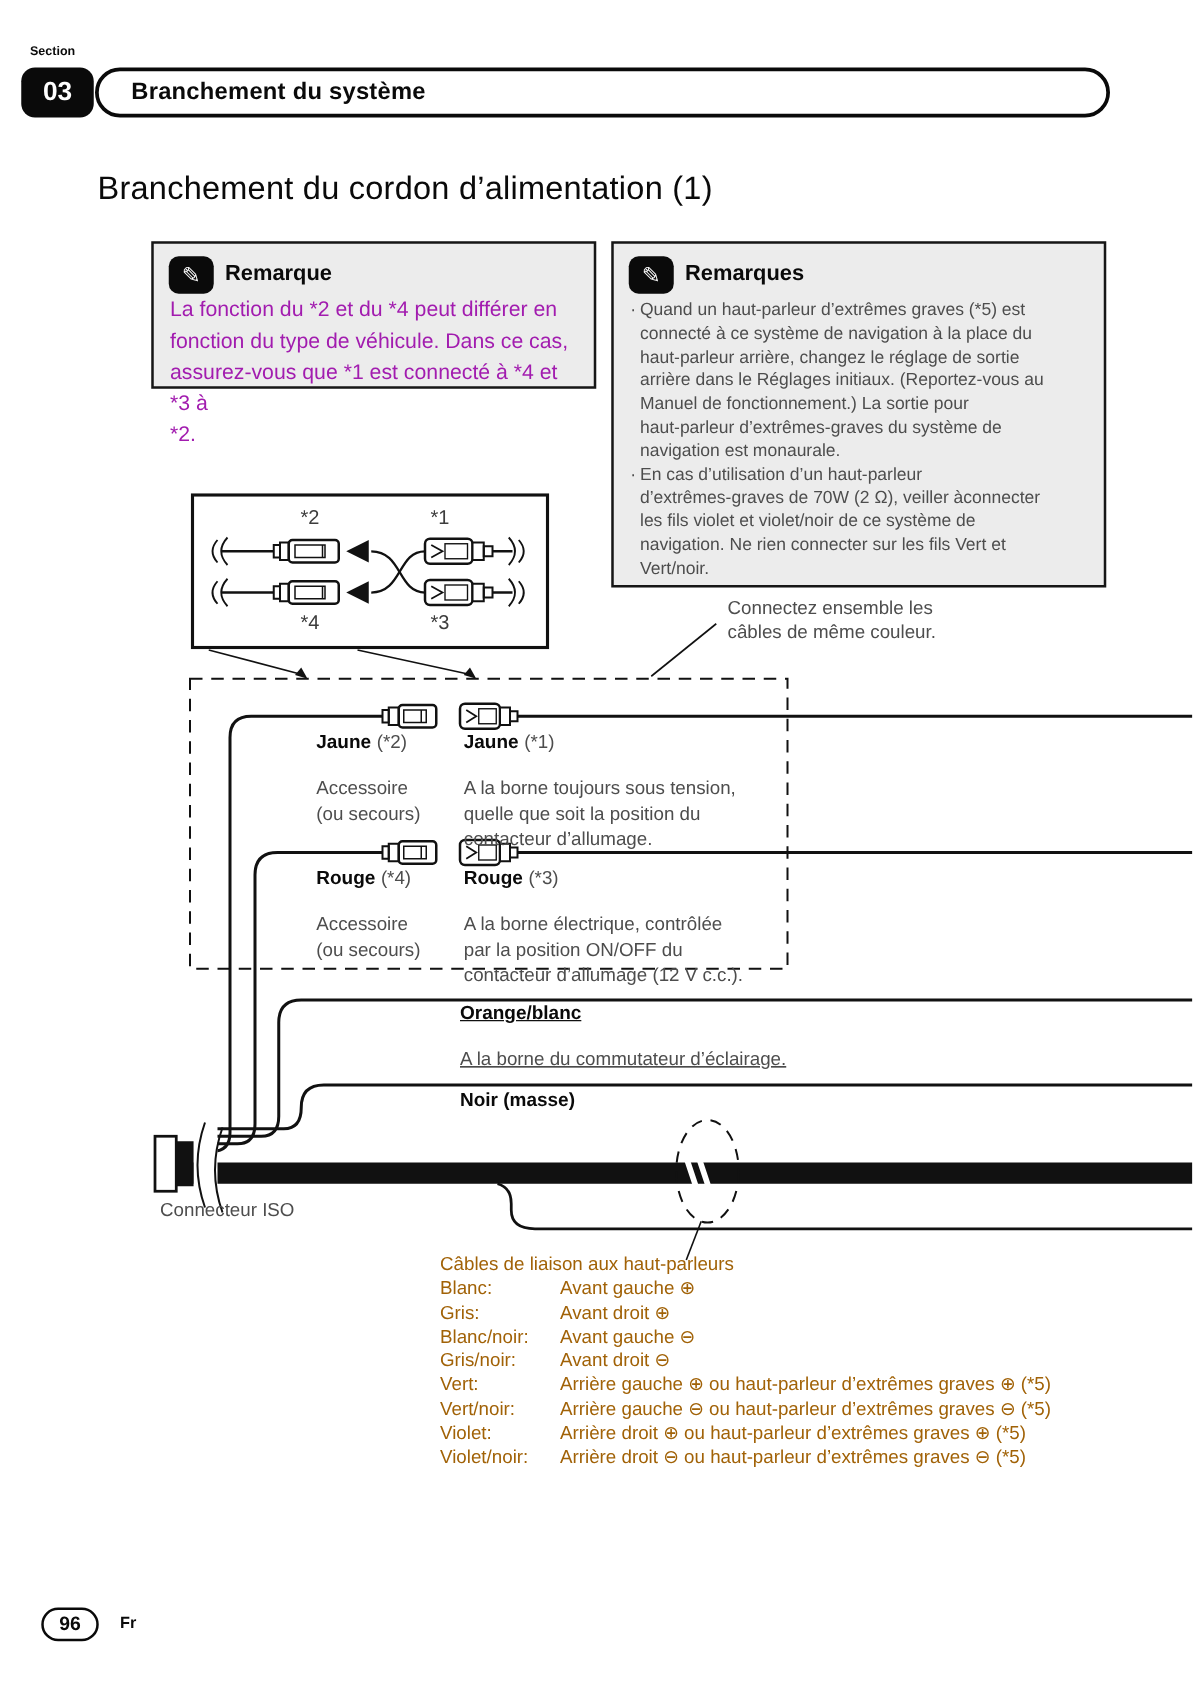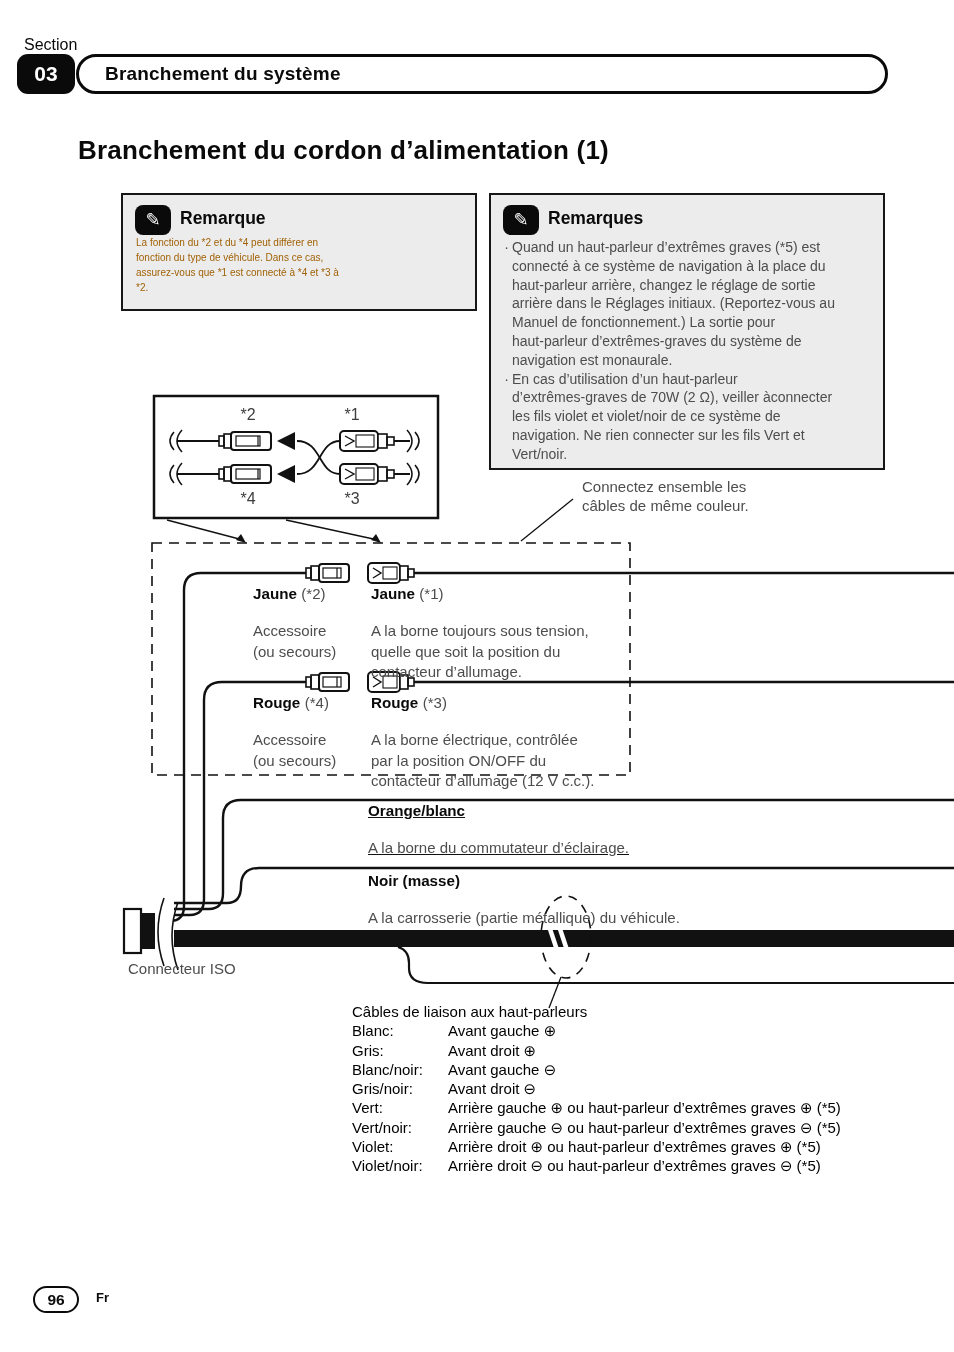--- a/index.html
+++ b/index.html
@@ -5,50 +5,50 @@
   html,body{margin:0;padding:0;background:#ffffff;}
   #page{
     position:relative;width:954px;height:1352px;background:#ffffff;overflow:hidden;
     font-family:"Liberation Sans","DejaVu Sans",sans-serif;color:#111;
   }
   .abs{position:absolute;}
   .pre{white-space:pre-line;}
   .nowrap{white-space:nowrap;}
 
   
-  .section-label{left:24px;top:36px;font-size:16px;font-weight:normal;color:#0a0a0a;}
+  .section-label{left:24px;top:36px;font-size:10px;font-weight:bold;color:#0a0a0a;}
   .section-badge{left:17px;top:54px;width:58px;height:40px;background:#0a0a0a;border-radius:11px;
     color:#fff;font-size:21px;font-weight:bold;text-align:center;line-height:40px;}
   .section-box{left:76px;top:54px;width:806px;height:34px;border:3px solid #0a0a0a;border-radius:20px;
     display:flex;align-items:center;}
   .section-box .t{padding-left:26px;font-size:19px;font-weight:bold;color:#0a0a0a;letter-spacing:.2px;}
-  .page-title{left:78px;top:135px;font-size:26px;font-weight:bold;color:#0a0a0a;letter-spacing:.2px;}
+  .page-title{left:78px;top:135px;font-size:26px;font-weight:normal;color:#0a0a0a;letter-spacing:.2px;}
 
   
   .note{background:#ececec;border:2px solid #161616;}
   .note-left{left:121px;top:193px;width:352px;height:114px;}
   .note-right{left:489px;top:193px;width:392px;height:273px;}
   .note-icon{position:absolute;left:12px;top:10px;width:36px;height:30px;background:#0a0a0a;border-radius:8px;
     color:#fff;text-align:center;line-height:30px;font-size:18px;}
   .note-head{position:absolute;left:57px;top:13px;font-size:17.5px;font-weight:bold;color:#0a0a0a;}
-  .note-body{position:absolute;left:13px;top:40px;width:330px;font-size:10px;line-height:15px;color:#a16207;}
+  .note-body{position:absolute;left:13px;top:40px;width:330px;font-size:17px;line-height:25px;color:#a21caf;}
   .bullets{position:absolute;left:10px;top:43px;width:376px;}
   .bullet{display:flex;font-size:14px;line-height:18.8px;color:#4d4d4d;}
   .bullet .dot{width:11px;flex:none;text-align:center;}
 
   
   .swap-label{width:40px;text-align:center;font-size:16px;color:#3d3d3d;}
   .connect-note{left:582px;top:477px;font-size:15px;line-height:19px;color:#4d4d4d;}
   .wire-label .name{font-size:15.2px;font-weight:bold;color:#0a0a0a;}
   .wire-label .ref{font-size:15px;color:#4d4d4d;}
   .wire-label .desc{font-size:15px;line-height:20.5px;color:#4d4d4d;margin-top:18px;}
   .iso-label{left:128px;top:960px;font-size:15px;color:#4d4d4d;}
 
   
-  .speakers{left:352px;top:1002px;font-size:15px;line-height:19.3px;color:#000000;}
+  .speakers{left:352px;top:1002px;font-size:15px;line-height:19.3px;color:#a16207;}
   .speakers .row .c{display:inline-block;width:96px;}
   .speakers .title{display:block;}
 
   
   .page-badge{left:33px;top:1286px;width:42px;height:23px;border:2.5px solid #0a0a0a;border-radius:14px;
     text-align:center;line-height:23px;font-size:15.5px;font-weight:bold;color:#0a0a0a;}
   .lang-label{left:96px;top:1290px;font-size:13px;font-weight:bold;color:#0a0a0a;}
 
   svg{position:absolute;left:0;top:0;}
 </style>
@@ -242,21 +242,20 @@
 par la position ON/OFF du
 contacteur d’allumage (12 V c.c.).</div>
   </div>
 
   <div class="abs wire-label" style="left:368px;top:802px;width:320px;text-decoration:underline;">
     <div><span class="name">Orange/blanc</span></div>
     <div class="desc pre">A la borne du commutateur d’éclairage.</div>
   </div>
   <div class="abs wire-label" style="left:368px;top:872px;width:360px;">
     <div><span class="name">Noir (masse)</span></div>
-    <div class="desc pre">A la carrosserie (partie métallique) du véhicule.</div>
   </div>
 
   <div class="abs iso-label">Connecteur ISO</div>
 
   <div class="abs speakers nowrap">
     <span class="title">Câbles de liaison aux haut-parleurs</span>
     <div class="row"><span class="c">Blanc:</span><span>Avant gauche ⊕</span></div>
     <div class="row"><span class="c">Gris:</span><span>Avant droit ⊕</span></div>
     <div class="row"><span class="c">Blanc/noir:</span><span>Avant gauche ⊖</span></div>
     <div class="row"><span class="c">Gris/noir:</span><span>Avant droit ⊖</span></div>

